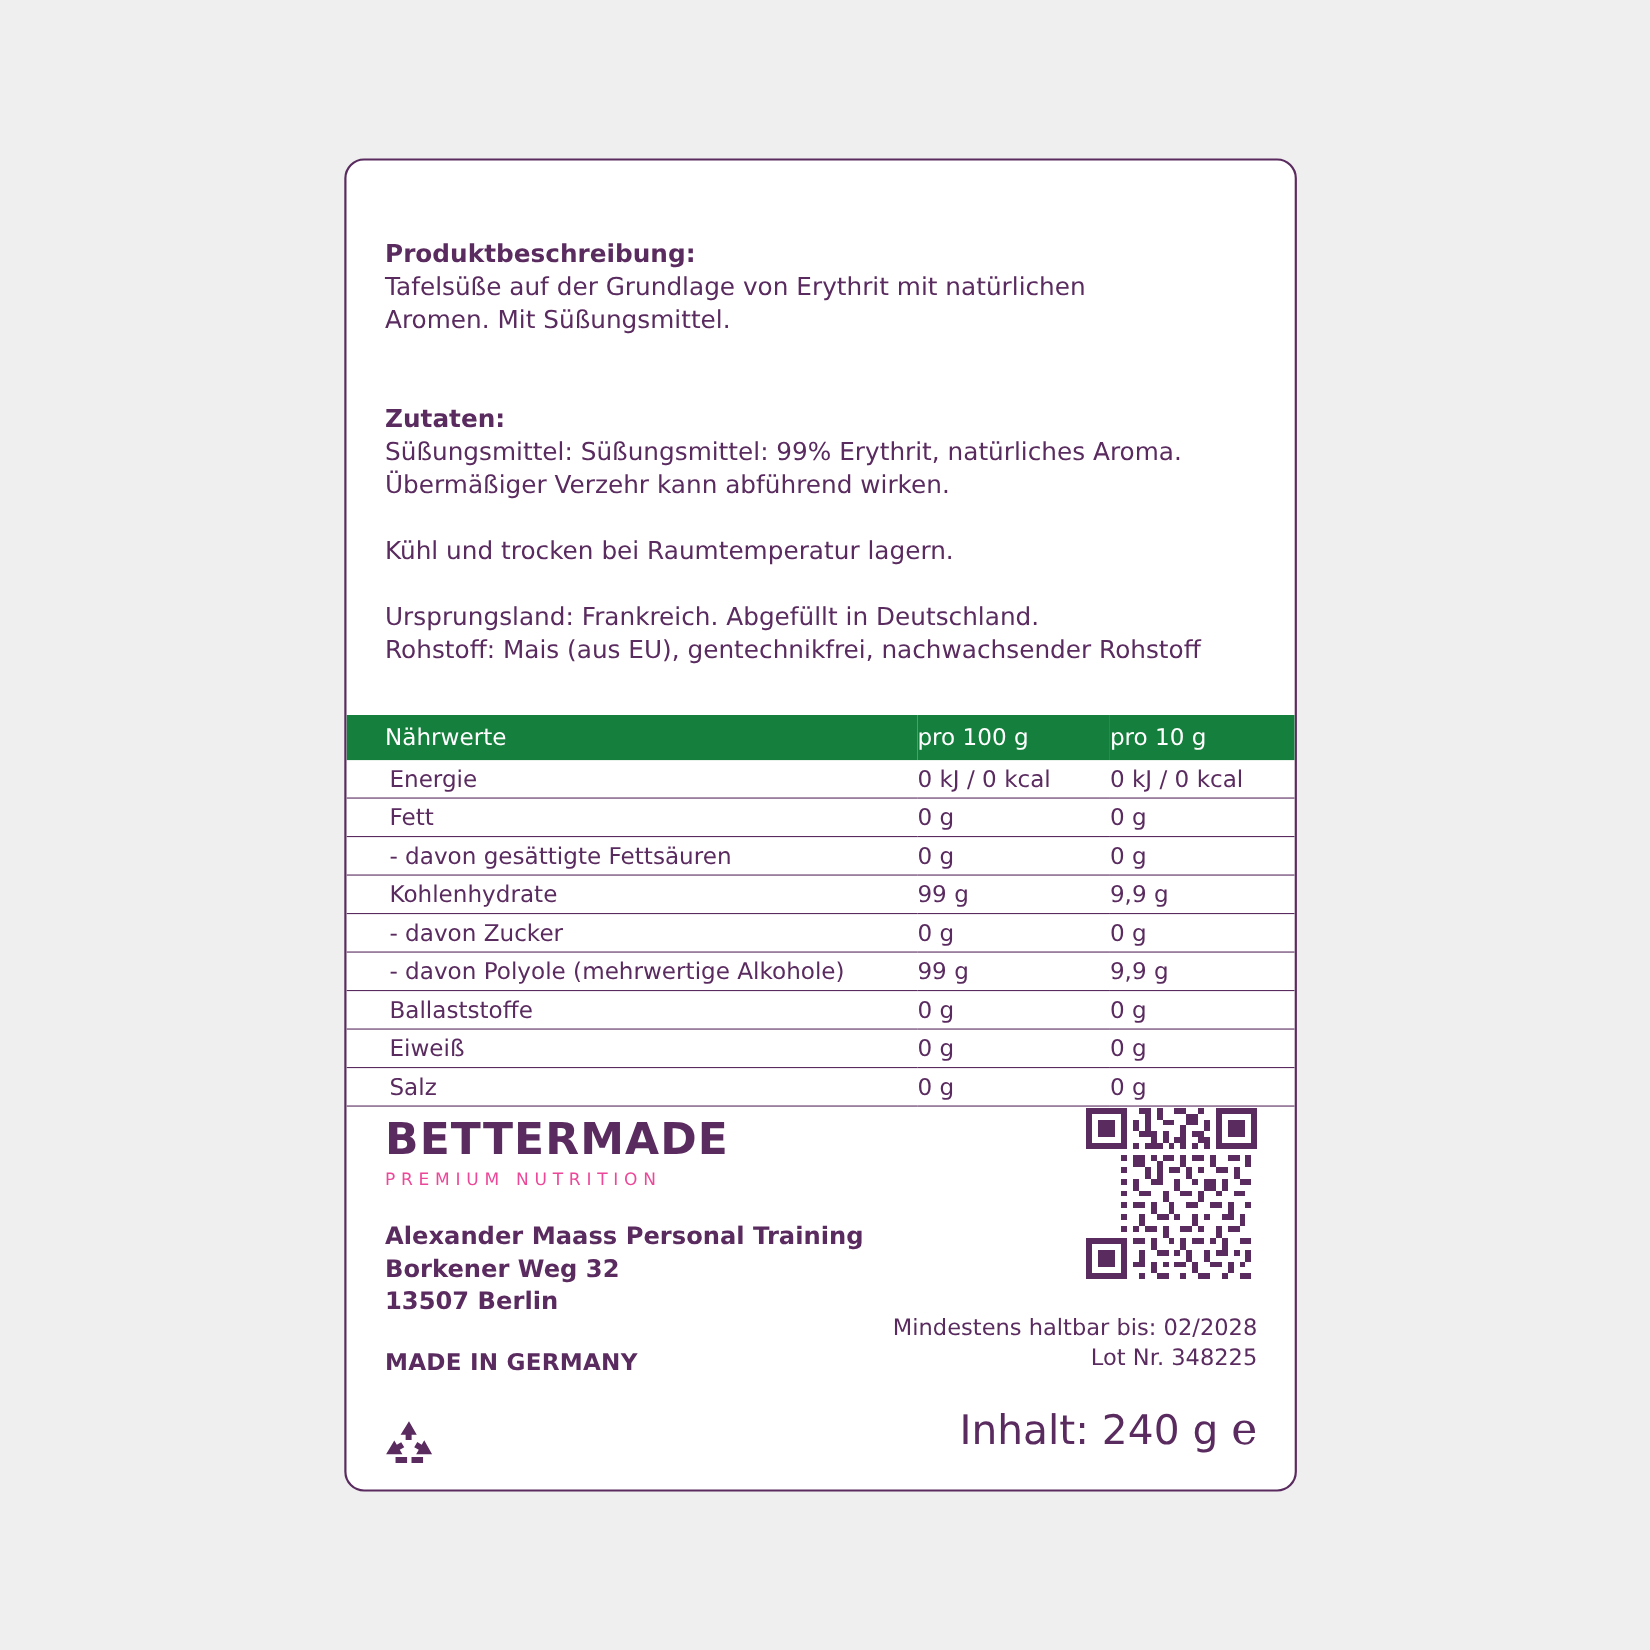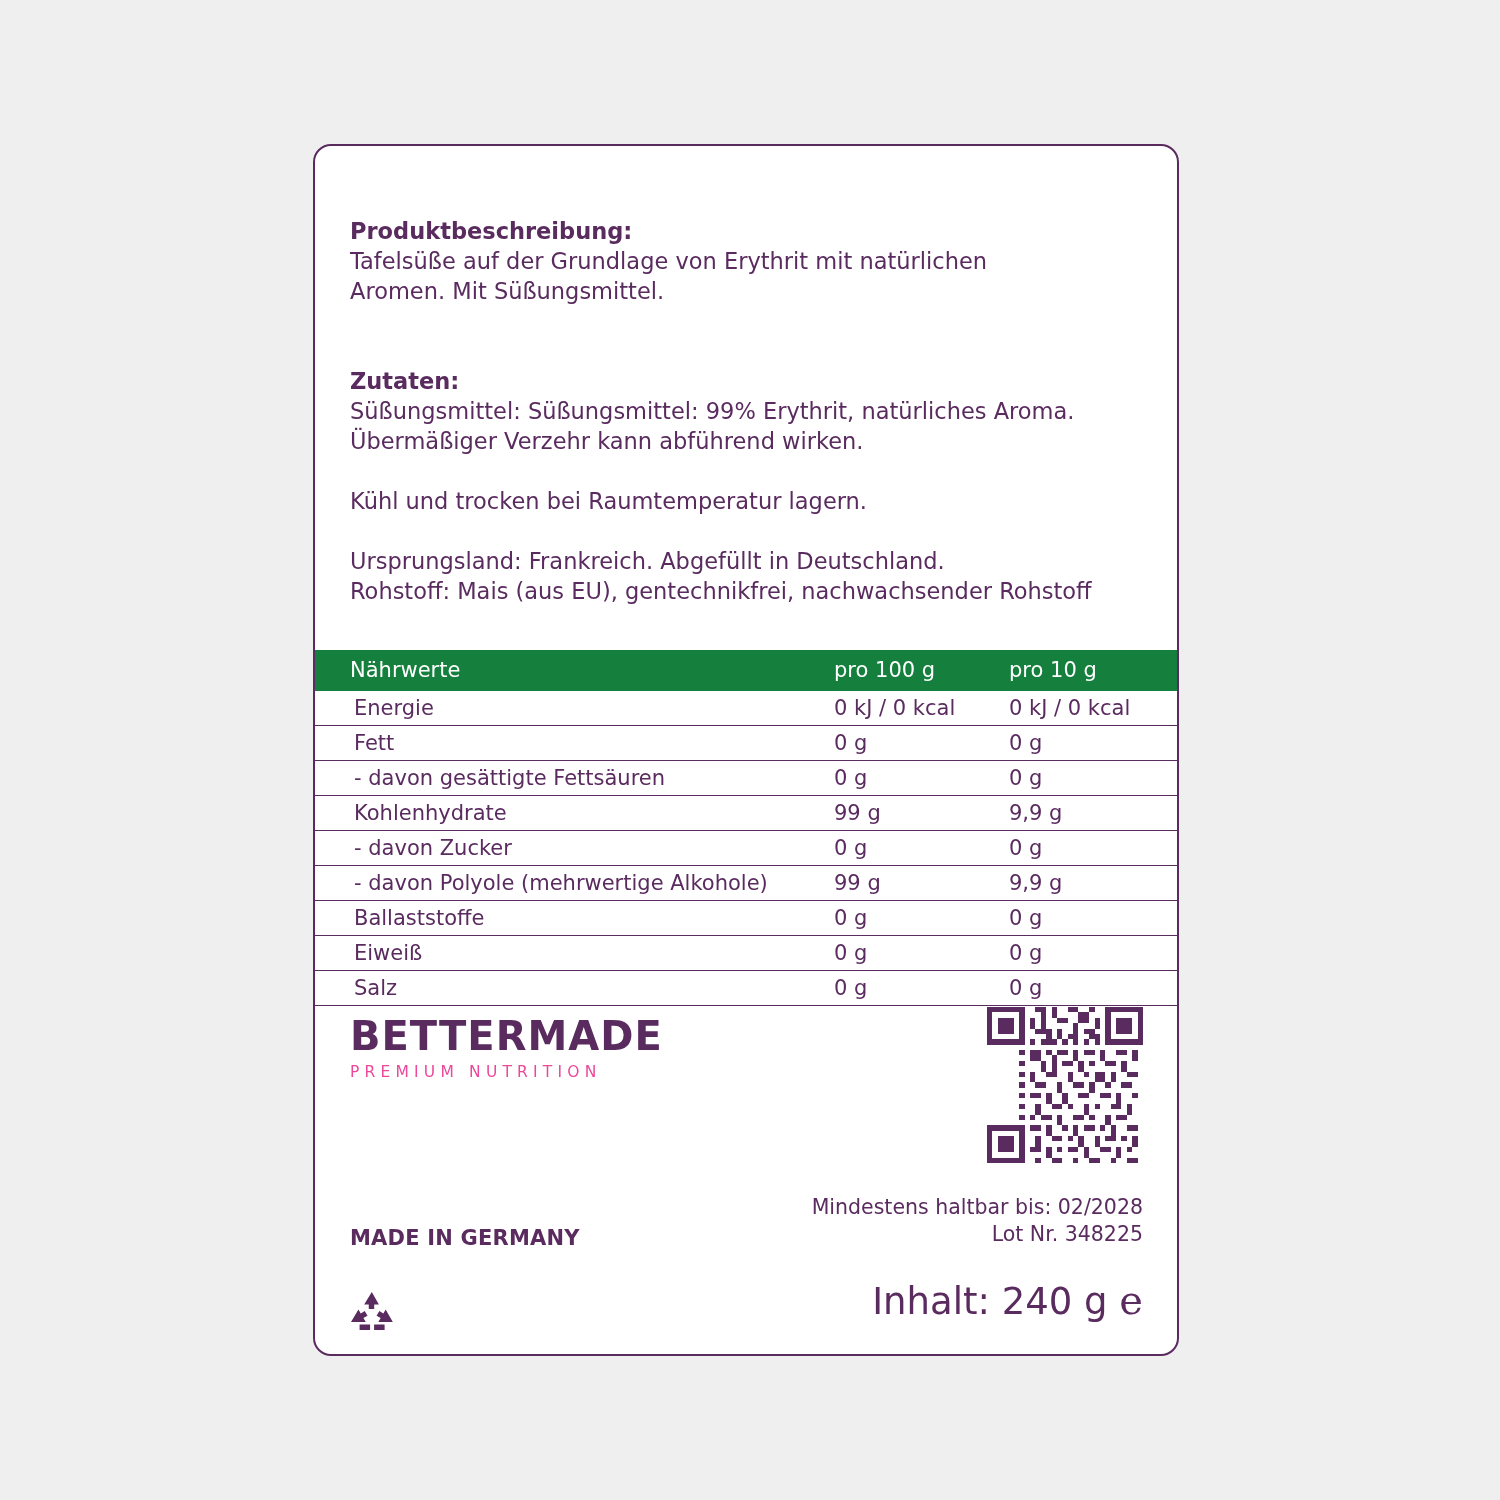--- a/index.html
+++ b/index.html
@@ -250,20 +250,25 @@
     </tbody>
   </table>
 
   <div class="footer">
 
     <div class="brand">
       <div class="brand-name"><span class="light">BETTER</span><span class="bold">MADE</span></div>
       <div class="brand-sub">PREMIUM NUTRITION</div>
     </div>
 
+    <div class="addr">
+      <div>Alexander Maass Personal Training</div>
+      <div>Borkener Weg 32</div>
+      <div>13507 Berlin</div>
+    </div>
 
     <div class="made-in">MADE IN GERMANY</div>
 
     <div class="recycle">
       <svg viewBox="0 0 48 44" width="46" height="42" aria-hidden="true">
         <g fill="#5a2b5f">
           <path d="M23.8 2.2 L31.2 15.1 L26.3 15.1 L26.3 20.0 L20.6 20.0 L20.6 15.1 L15.8 15.1 Z"></path>
           <path d="M2.0 33.5 L9.8 20.4 L12.2 24.6 L16.4 22.1 L19.3 27.0 L15.0 29.4 L17.5 33.6 Z"></path>
           <path d="M45.8 33.5 L30.6 33.6 L33.1 29.4 L28.8 26.9 L31.7 22.0 L35.9 24.5 L38.3 20.3 Z"></path>
           <path d="M11.0 36.2 L22.0 36.2 L22.0 41.9 L11.0 41.9 Z"></path>

